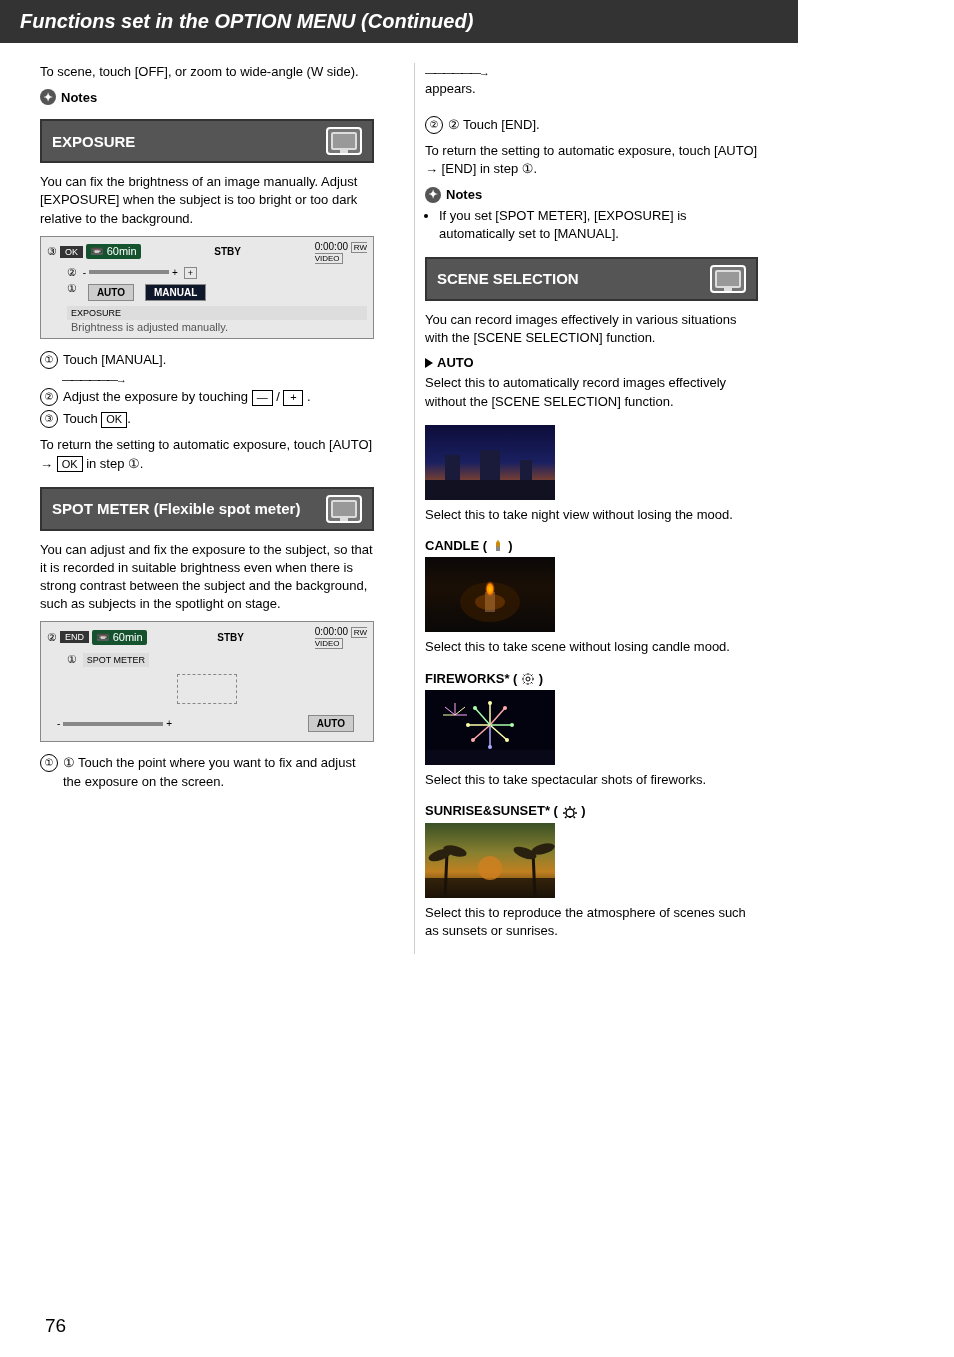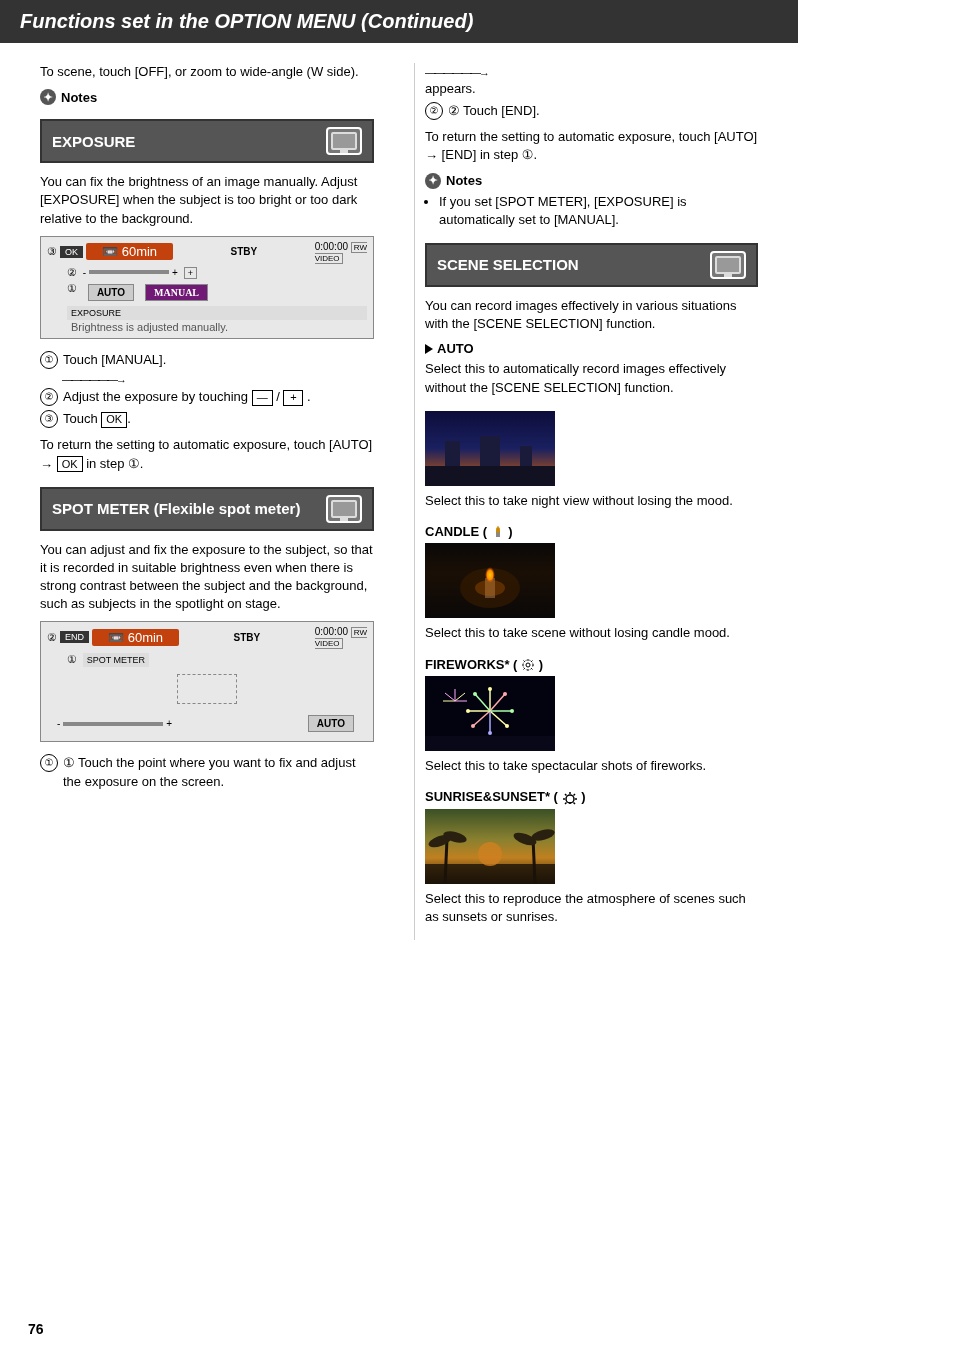--- a/index.html
+++ b/index.html
@@ -103,37 +103,37 @@
       padding: 4px 6px;
       font-size: 10px;
     }
     .cam-row {
       display: flex;
       justify-content: space-between;
       align-items: center;
       margin-bottom: 2px;
     }
     .cam-badge {
-      background: #c2410c;
+      background: #14532d;
       color: #fff;
-      padding: 1px 16px;
-      font-size: 13px;
+      padding: 1px 4px;
+      font-size: 11px;
       border-radius: 2px;
     }
     .cam-ok { background: #333; color: #fff; padding: 1px 5px; font-size: 9px; }
     .cam-btn {
       background: #ccc;
       border: 1px solid #888;
       padding: 2px 8px;
       font-size: 10px;
       font-weight: bold;
       display: inline-block;
       margin: 2px 3px;
     }
-    .cam-btn.active { background: #701a75; color: #fff; font-family: Liberation Serif, serif; }
+    .cam-btn.active { background: #0f172a; color: #fff; }
     .cam-label { font-size: 9px; background: #ddd; padding: 2px 4px; margin-top: 2px; }
     .cam-info { font-size: 11px; color: #555; padding: 1px 4px; }
     .step-item { display: flex; align-items: flex-start; gap: 5px; margin-bottom: 4px; line-height: 1.4; }
     .step-num {
       min-width: 18px; height: 18px;
       border: 1px solid #000;
       border-radius: 50%;
       display: flex; align-items: center; justify-content: center;
       font-size: 10px;
     }
@@ -194,25 +194,25 @@
     .sunrise-img {
       background: linear-gradient(to bottom, #4a6030 0%, #8a8840 40%, #c09030 70%, #2a2010 100%);
     }
     .fireworks-img {
       background: #050510;
     }
 
     .scene-item { margin-bottom: 14px; }
 
     .page-number {
-      font-size: 14px;
-      font-weight: bold;
+      font-size: 19px;
+      font-weight: normal;
       position: absolute;
       bottom: 20px;
-      left: 28px;
+      left: 45px;
     }
   </style>
 </head>
 <body>
 
 <div class="page">
 
   <div class="page-header">
     <span>Functions set in the OPTION MENU (Continued)</span>
   </div>
@@ -328,21 +328,21 @@
 
       <div class="step-item">
         <span class="step-num">①</span>
         <span>① Touch the point where you want to fix and adjust the exposure on the screen.</span>
       </div>
 
     </div>
 
     <div class="right-col">
 
-      <div style="margin-bottom:6px;">
+      <div style="margin-bottom:20px;">
         <div class="arrow-line" style="margin-left:0;"></div>
         <span>appears.</span>
       </div>
 
       <div class="step-item">
         <span class="step-num">②</span>
         <span>② Touch [END].</span>
       </div>
 
       <p style="margin:8px 0;">

